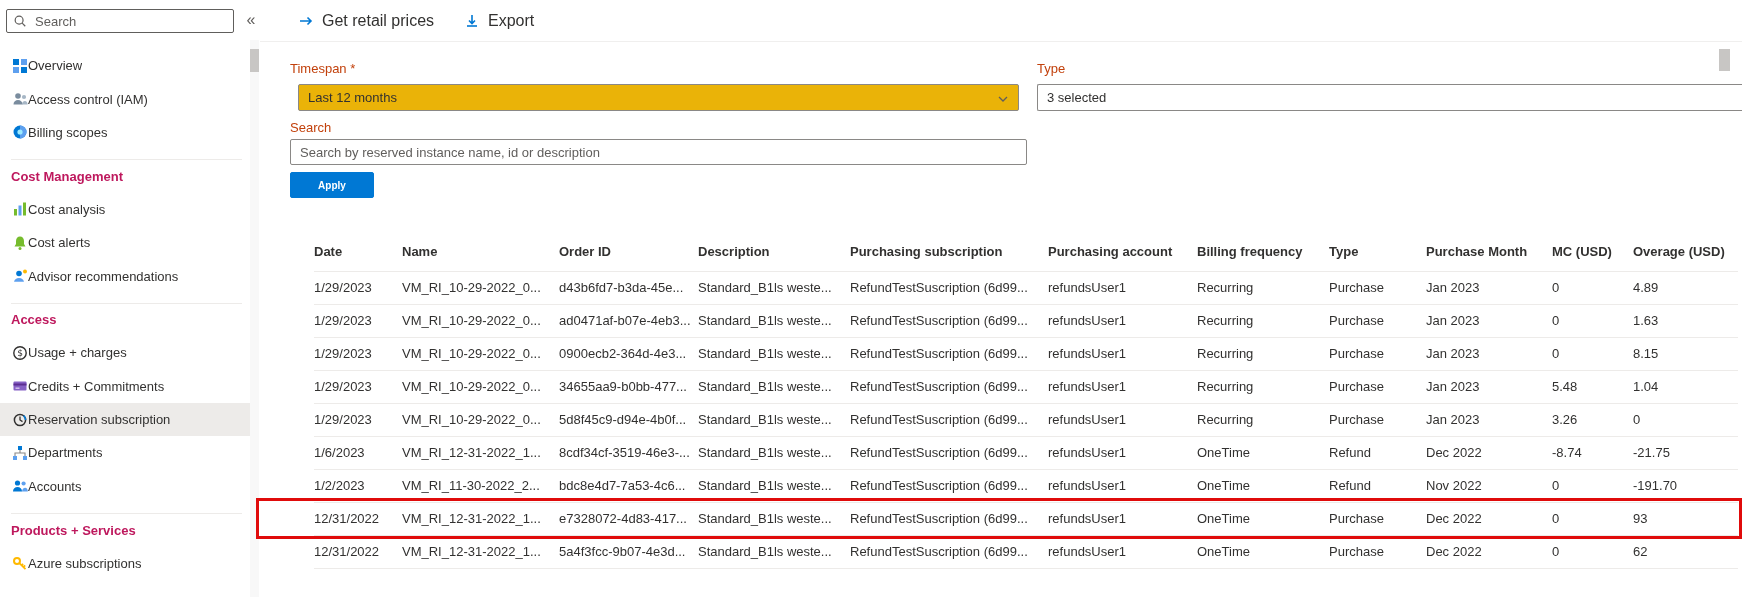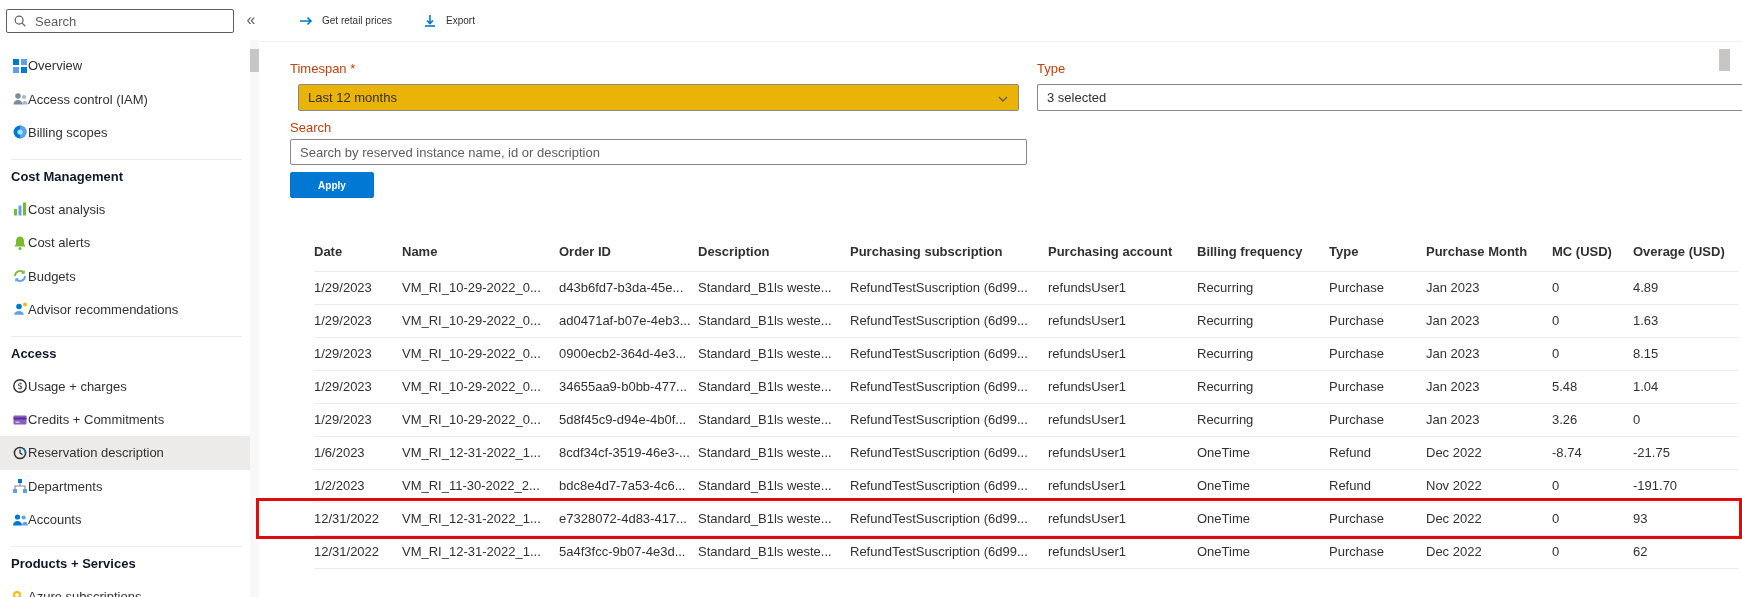--- a/index.html
+++ b/index.html
@@ -19,27 +19,27 @@
   .collapse-btn { position:absolute; left:242px; top:8px; width:18px; height:24px;
     background:none; border:0; padding:0; font-size:16px; color:#605e5c; cursor:pointer; line-height:24px; }
   .sb-track { position:absolute; left:250px; top:40px; bottom:0; width:9px; background:#f8f8f8; }
   .sb-thumb { position:absolute; left:0; top:9px; width:9px; height:23px; background:#c8c6c4; }
   #sidebar-items { position:absolute; left:0; top:49px; width:250px; }
   .nav-item { height:33.4px; display:flex; align-items:center; padding-left:11px; cursor:pointer; white-space:nowrap; overflow:hidden; }
   .nav-item.selected { background:#edebe9; }
   .nav-item .ic { width:17px; height:17px; flex:0 0 17px; display:flex; align-items:center; justify-content:center; }
   .nav-item .lbl { overflow:hidden; text-overflow:ellipsis; }
   .nav-header { margin:10px 8px 0 11px; border-top:1px solid #edebe9; height:33.4px;
-    display:flex; align-items:center; font-weight:700; color:#0f172a; white-space:nowrap; }
+    display:flex; align-items:center; font-weight:700; color:#be185d; white-space:nowrap; }
   
   main { position:absolute; left:260px; top:0; width:1482px; height:597px; }
   .commandbar { position:absolute; left:0; right:0; top:0; height:42px; display:flex; align-items:center;
     padding-left:38px; gap:30px; border-bottom:1px solid #f0efee; }
   .cmd-btn { display:flex; align-items:center; gap:8px; background:none; border:0; padding:0;
-    font:inherit; font-size:10px; color:#323130; cursor:pointer; }
+    font:inherit; font-size:16px; color:#323130; cursor:pointer; }
   .fl-label { position:absolute; font-size:13px; color:#c2410c; }
   #lbl-timespan { left:30px; top:61px; }
   #dd-timespan { position:absolute; left:38px; top:84px; width:721px; height:27px;
     border:1px solid #8a8886; border-radius:2px; display:flex; align-items:center;
     padding:0 28px 0 9px; background:#eab308; cursor:pointer; }
   #dd-timespan .dd-chevron { position:absolute; right:9px; top:8px; }
   #lbl-type { left:777px; top:61px; }
   #dd-type { position:absolute; left:777px; top:84px; right:-2px; height:27px;
     border:1px solid #8a8886; border-right:0; border-radius:2px 0 0 2px;
     display:flex; align-items:center; padding:0 9px; background:#fff; cursor:pointer; }
@@ -126,31 +126,20 @@
           <svg width="16" height="16" viewBox="0 0 16 16">
             <path d="M8 1.5c2.4 0 4 1.9 4 4.4v3l1.5 2.6h-11L4 8.9v-3c0-2.5 1.6-4.4 4-4.4z" fill="#76bc2d"></path>
             <circle cx="8" cy="13.6" r="1.5" fill="#76bc2d"></circle>
           </svg>
         </span>
         <span class="lbl">Cost alerts</span>
       </div>
       <div class="nav-item">
         <span class="ic">
           <svg width="16" height="16" viewBox="0 0 16 16">
-            <path d="M3 8a5 5 0 0 1 8.7-3.4" stroke="#76bc2d" stroke-width="1.8" fill="none"></path>
-            <path d="M12 2.5v2.5h-2.5" fill="none" stroke="#76bc2d" stroke-width="1.4"></path>
-            <path d="M13 8a5 5 0 0 1-8.7 3.4" stroke="#5ea0ef" stroke-width="1.8" fill="none"></path>
-            <path d="M4 13.5V11h2.5" fill="none" stroke="#5ea0ef" stroke-width="1.4"></path>
-          </svg>
-        </span>
-        <span class="lbl">Budgets</span>
-      </div>
-      <div class="nav-item">
-        <span class="ic">
-          <svg width="16" height="16" viewBox="0 0 16 16">
             <circle cx="7" cy="5.5" r="2.8" fill="#0078d4"></circle>
             <path d="M2 13.8a5.2 5.2 0 0 1 10 0z" fill="#5ea0ef"></path>
             <circle cx="13" cy="3.5" r="2" fill="#ffb900"></circle>
           </svg>
         </span>
         <span class="lbl">Advisor recommendations</span>
       </div>
       <div class="nav-header">
         <span>Access</span>
       </div>
@@ -174,21 +163,21 @@
         <span class="lbl">Credits + Commitments</span>
       </div>
       <div class="nav-item selected">
         <span class="ic">
           <svg width="16" height="16" viewBox="0 0 16 16">
             <circle cx="8" cy="8" r="5.6" fill="none" stroke="#323130" stroke-width="1.5"></circle>
             <path d="M8 4.6V8l2.5 1.6" stroke="#323130" stroke-width="1.3" fill="none"></path>
             <path d="M13.6 8a5.6 5.6 0 0 0-2-4.3" stroke="#0078d4" stroke-width="1.7" fill="none"></path>
           </svg>
         </span>
-        <span class="lbl">Reservation description</span>
+        <span class="lbl">Reservation subscription</span>
       </div>
       <div class="nav-item">
         <span class="ic">
           <svg width="16" height="16" viewBox="0 0 16 16">
             <path d="M8 5v3M3 11V8h10v3" stroke="#8a8886" stroke-width="1.1" fill="none"></path>
             <rect x="6" y="1" width="4" height="4" fill="#0078d4"></rect>
             <rect x="1" y="11" width="4" height="4" fill="#5ea0ef"></rect>
             <rect x="11" y="11" width="4" height="4" fill="#5ea0ef"></rect>
           </svg>
         </span>

